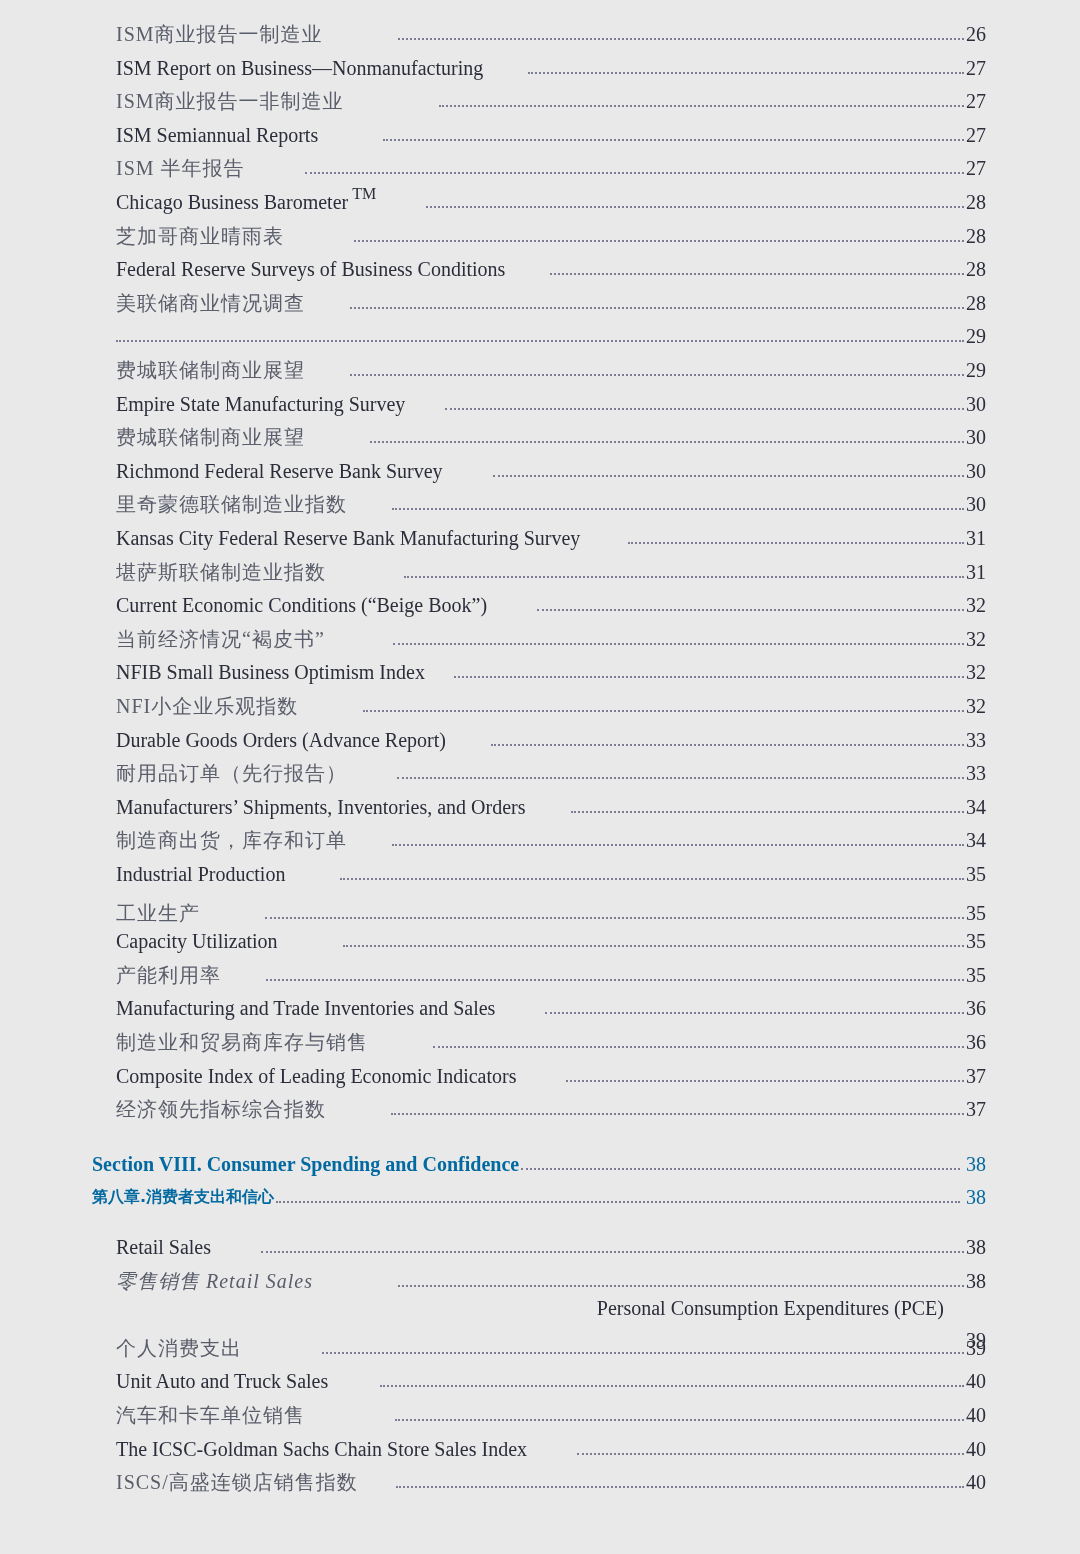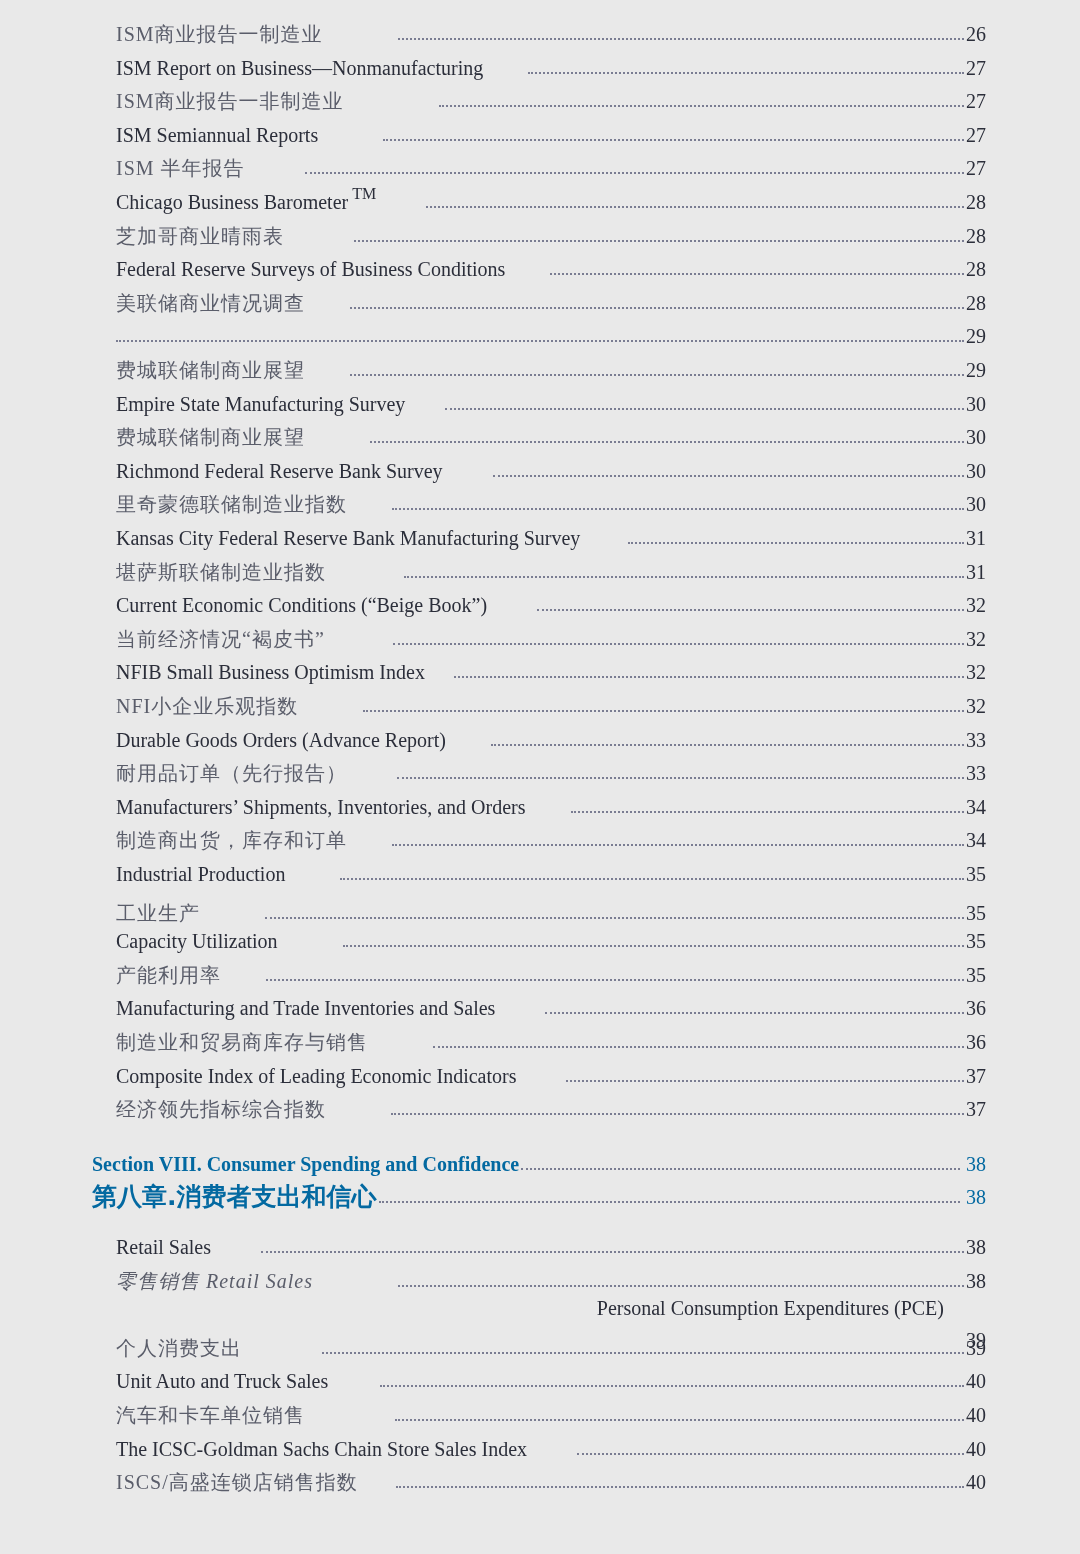--- a/index.html
+++ b/index.html
@@ -38,21 +38,21 @@
     width: 894px;
     height: 30px;
     display: flex;
     align-items: flex-end;
     font-size: 20px;
     line-height: 24px;
     font-weight: bold;
     color: #0369a1;
   }
   .section .title { white-space: nowrap; }
-  .section.zh .title { font-family: "DejaVu Sans", sans-serif; font-size: 25px; }
+  .section.zh .title { font-family: "DejaVu Sans", sans-serif; font-size: 16px; }
   .section .leader {
     flex: 1 1 auto;
     border-bottom: 2px dotted #7a7d92;
     margin: 0 6px 6px 2px;
     height: 0;
   }
   .section .page { font-weight: normal; }
 </style>
 </head>
 <body>

